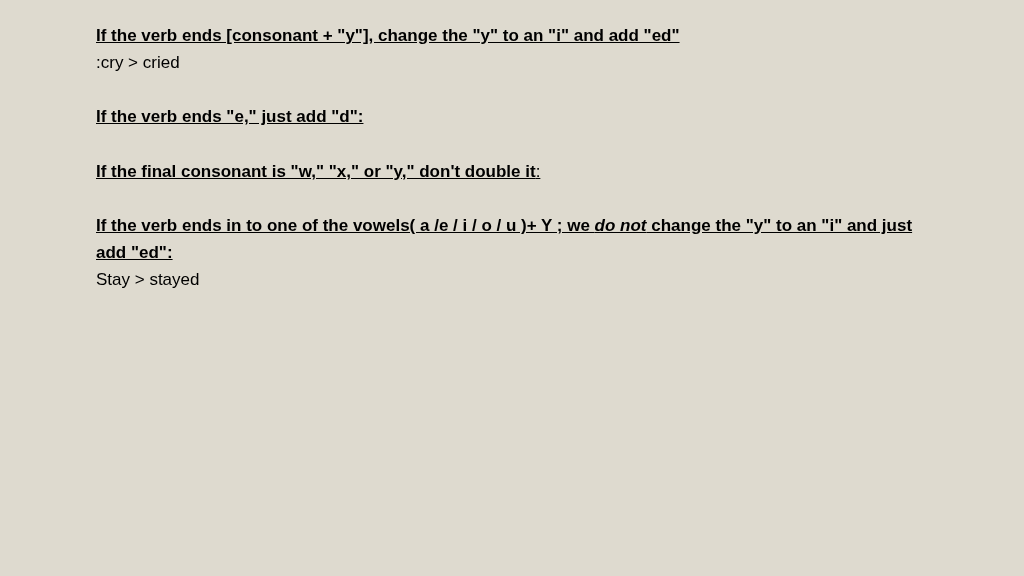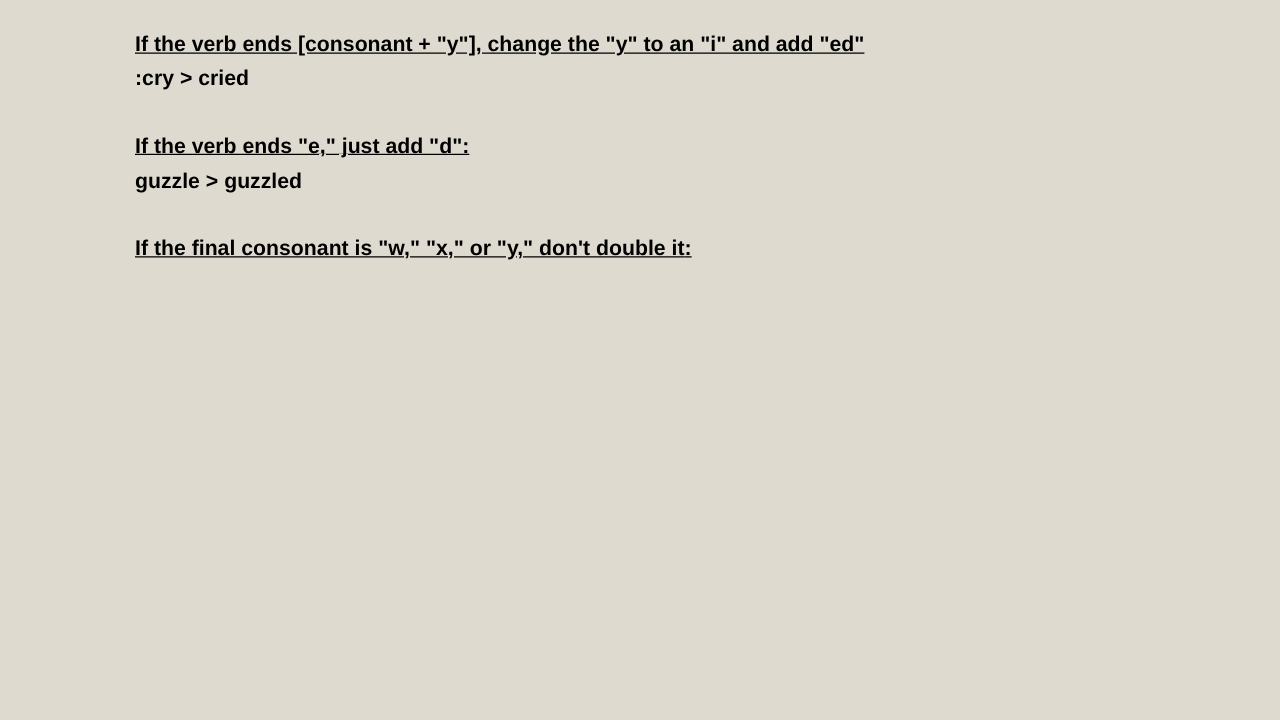--- a/index.html
+++ b/index.html
@@ -10,41 +10,44 @@
     color: #000;
     padding: 22px 92px 22px 96px;
     font-size: 17px;
     line-height: 1.6;
   }
   .rule-heading {
     font-weight: bold;
     text-decoration: underline;
   }
   .rule-heading .italic { font-style: italic; }
-  .example, .heading-tail { font-weight: bold; text-decoration: none; }
-  .block { margin-bottom: 27px; margin-left: 12px; }
+  .example, .heading-tail { font-weight: normal; text-decoration: none; }
+  .block { margin-bottom: 27px; }
   .block:last-child { margin-bottom: 0; }
 </style>
 </head>
 <body>
 
 <div class="block">
   <div class="rule-heading">
     <span>If the verb ends [consonant + "y"], change the "y" to an "i" and add "ed"</span><span class="heading-tail"></span>
   </div>
   <div class="example">:cry &gt; cried</div>
 </div>
 
 <div class="block">
   <div class="rule-heading">
     <span>If the verb ends "e," just add "d":</span><span class="heading-tail"></span>
   </div>
-  <div class="example">guzzle &gt; guzzled</div>
 </div>
 
 <div class="block">
   <div class="rule-heading">
     <span>If the final consonant is "w," "x," or "y," don't double it</span><span class="heading-tail">:</span>
   </div>
 </div>
 
 <div class="block">
+  <div class="rule-heading">
+    <span>If the verb ends in to one of the vowels( a /e / i / o / u )+ Y ; we </span><span class="italic">do not</span><span> change the "y" to an "i" and just add "ed":</span><span class="heading-tail"></span>
+  </div>
+  <div class="example">Stay &gt; stayed</div>
 </div>
 
 </body></html>

